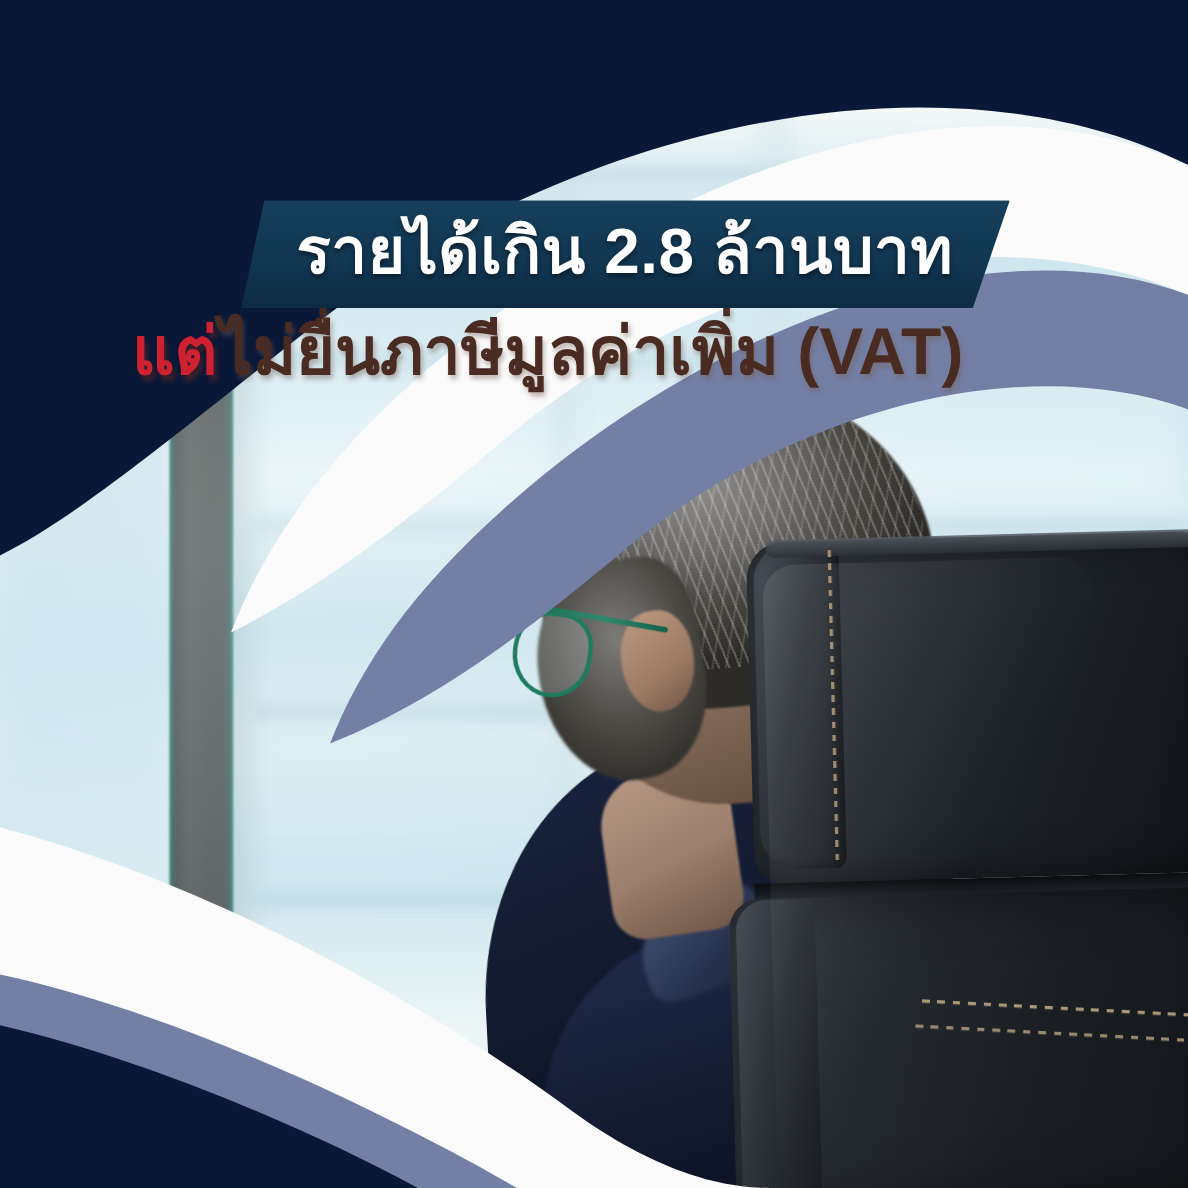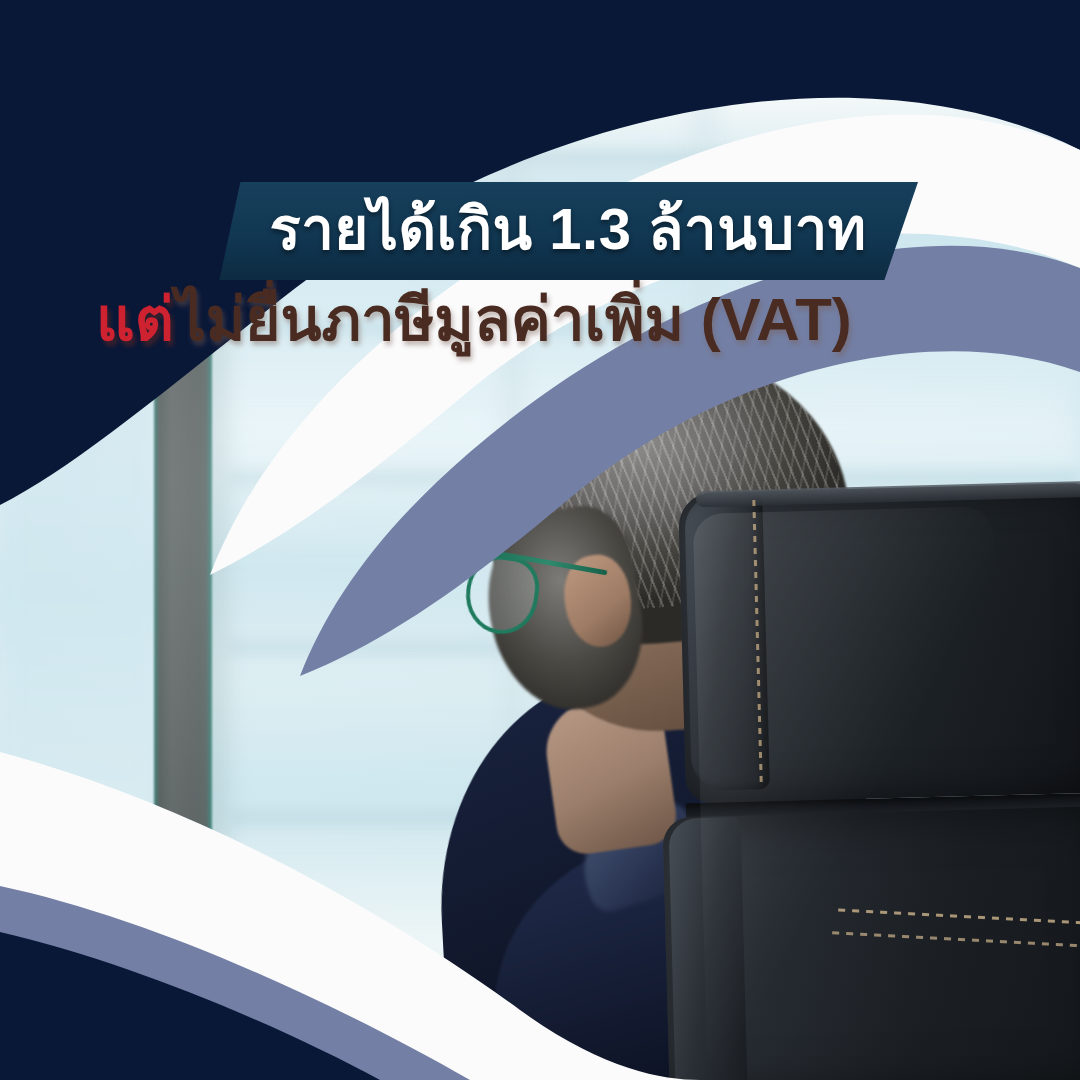--- a/index.html
+++ b/index.html
@@ -279,21 +279,21 @@
     font-weight:700;
     letter-spacing:.5px;
     line-height:1;
     text-shadow:0 3px 5px rgba(0,0,0,.45);
     white-space:nowrap;
     padding-bottom:4px;
   }
 
   .line2{
     margin-top:6px;
-    padding-left:96px;
+    padding-left:120px;
     font-size:60px;
     font-weight:700;
     line-height:1.12;
     color:#4a2b22;
     text-shadow:2px 4px 5px rgba(120,95,85,.45);
     white-space:nowrap;
   }
   .line2 .accent{
     color:#cf2230;
     text-shadow:3px 5px 4px rgba(96,38,32,.55);
@@ -371,21 +371,21 @@
     <path fill="#fbfbfc" d="M0,752 C180,800 370,900 520,1010 C600,1068 660,1080 700,1080 L0,1080 Z"></path>
 
     <path fill="#737fa5" d="M0,886 C150,918 330,1000 470,1080 L0,1080 Z"></path>
 
     <path fill="#0a1838" d="M0,932 C130,962 280,1026 380,1080 L0,1080 Z"></path>
   </svg>
 
   <div class="headline">
 
     <div class="banner">
-      <span class="banner-text">รายได้เกิน 1.3 ล้านบาท</span>
+      <span class="banner-text">รายได้เกิน 2.8 ล้านบาท</span>
     </div>
 
     <div class="line2">
       <span class="accent">แต่</span><span>ไม่ยื่นภาษีมูลค่าเพิ่ม (VAT)</span>
     </div>
 
 
   </div>
 
 </div>

